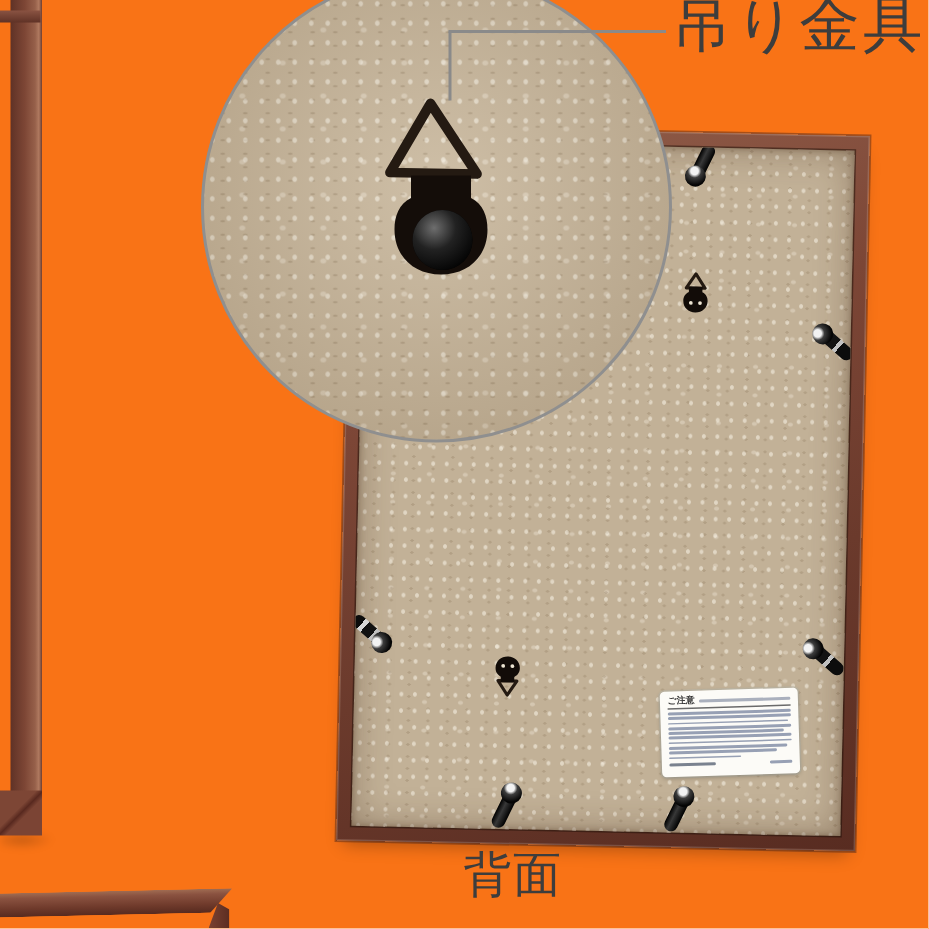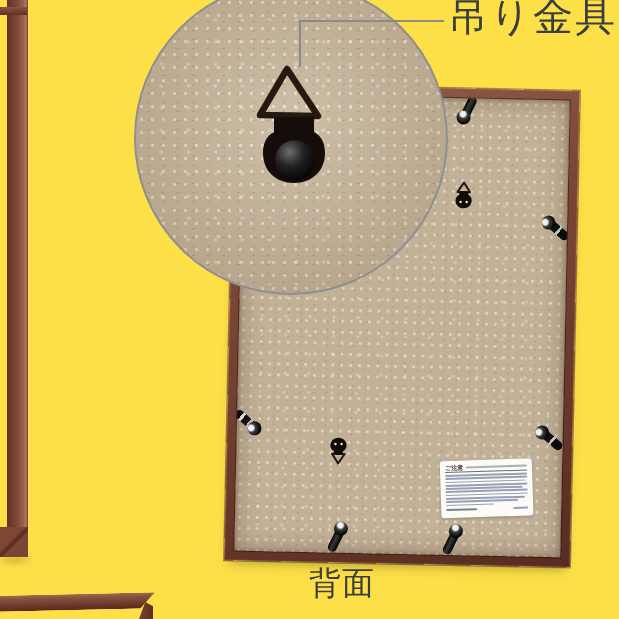--- a/index.html
+++ b/index.html
@@ -1,16 +1,16 @@
 <!DOCTYPE html>
 <html><head>
 <meta charset="utf-8">
 <style>
   html,body{margin:0;padding:0;background:#fff;}
-  .stage{position:relative;width:619px;height:619px;background:#fde047;overflow:hidden;
+  .stage{position:relative;width:619px;height:619px;background:#f97316;overflow:hidden;
          font-family:"Liberation Serif","DejaVu Serif",serif;}
 
   
   .lf-bar{position:absolute;left:7px;top:0;width:21px;height:532px;z-index:1;
     background:linear-gradient(90deg,#5f3226 0%,#7d4635 45%,#96604a 78%,#b07a60 90%,#6f3d2f 100%);}
   .lf-lip{position:absolute;left:0;top:7px;width:27px;height:8px;z-index:1;
     background:linear-gradient(180deg,#8a5342,#5f3226);}
   .lf-corner{position:absolute;left:0;top:527px;width:28px;height:30px;z-index:1;
     background:linear-gradient(135deg,#7d4635 42%,#58291f 50%,#7b4434 58%);}
   .lf-shadow{position:absolute;left:0;top:555px;width:36px;height:12px;z-index:0;

